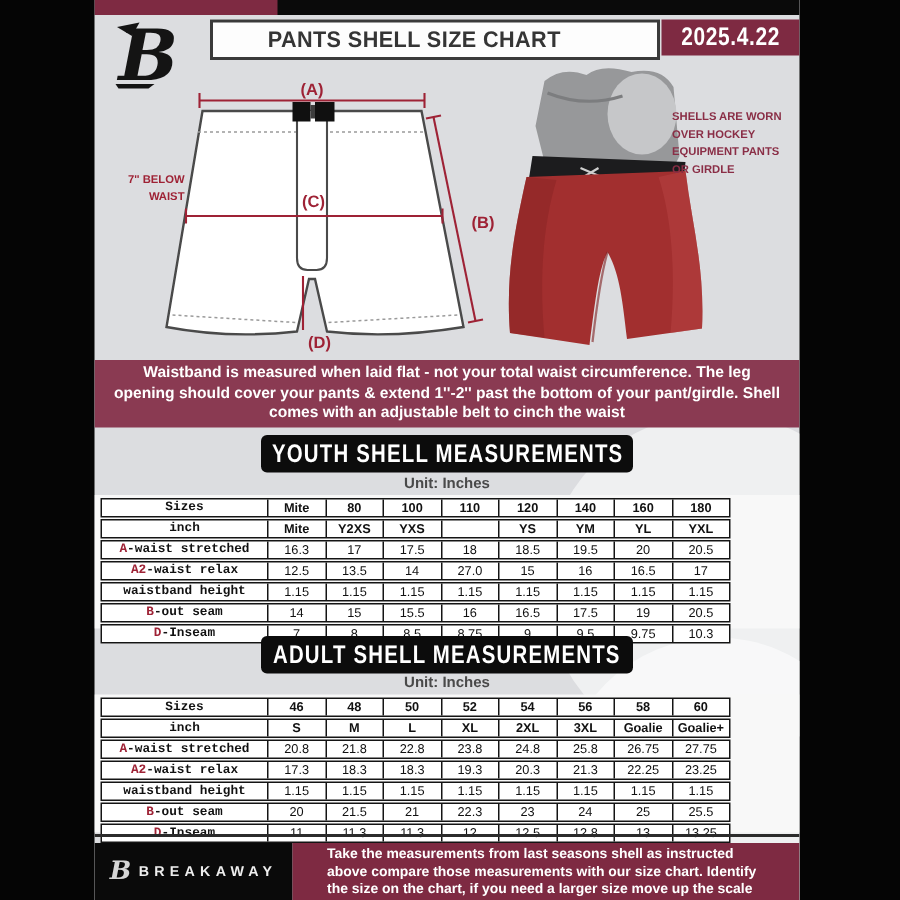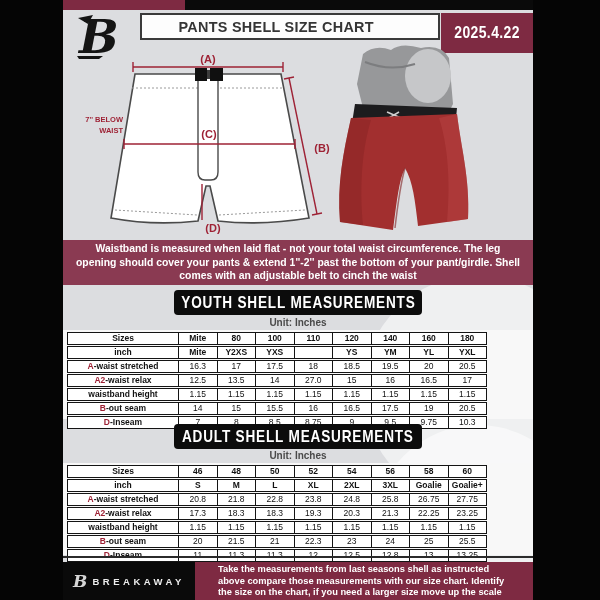--- a/index.html
+++ b/index.html
@@ -9,21 +9,21 @@
   .wm{position:absolute;border-radius:50%;background:rgba(255,255,255,.55);}
   
   .topstrip{position:absolute;left:0;top:0;width:470px;height:10px;background:#0a0a0a;}
   .topstrip .maroon-seg{position:absolute;left:0;top:0;width:122px;height:10px;background:#7e2a42;}
   
   .logo{position:absolute;left:6px;top:12px;width:62px;height:48px;}
   .titlebox{position:absolute;left:77px;top:13px;width:300px;height:27px;background:#fdfdfd;
             border:2px solid #3a3a3a;box-sizing:border-box;display:flex;align-items:center;padding-left:23px;}
   .titlebox span{padding-left:14px;font-size:15px;font-weight:bold;color:#353535;letter-spacing:.3px;
                  display:inline-block;transform:scaleX(.96);transform-origin:left center;white-space:nowrap;}
-  .datebox{position:absolute;left:378px;top:13px;width:92px;height:40px;background:#7e2a42;
+  .datebox{position:absolute;left:378px;top:13px;width:92px;height:24px;background:#7e2a42;
            display:flex;align-items:center;justify-content:center;}
   .datebox span{color:#fff;font-weight:bold;font-size:17px;display:inline-block;
                 transform:scaleX(.82);letter-spacing:.5px;}
   
   .pants-svg{position:absolute;left:38px;top:52px;}
   .waist-note{position:absolute;left:8px;top:114px;width:52px;text-align:right;
               font-size:7.5px;font-weight:bold;color:#9e2235;line-height:1.5;}
   .photo-svg{position:absolute;left:272px;top:42px;}
   .photo-caption{position:absolute;left:385px;top:72px;width:82px;font-size:7.5px;font-weight:bold;
                  color:#8a2e46;line-height:1.55;text-transform:uppercase;}
@@ -37,21 +37,21 @@
   .blackbox span{color:#fff;font-weight:bold;font-size:17px;letter-spacing:1px;display:inline-block;
                  transform:scaleX(.8);white-space:nowrap;}
   .unit{position:absolute;left:0;width:470px;text-align:center;font-size:10px;color:#4a4a4a;font-weight:600;}
   
   .panel{position:absolute;left:0;width:470px;background:#f8f8f8;}
   .sizetable{position:absolute;left:4px;top:2px;width:420px;}
   .trow{display:flex;height:10.5px;margin-bottom:1.5px;border:1px solid #141414;background:#fff;}
   .tcell{flex:1 1 0;display:flex;align-items:center;justify-content:center;
          font-size:8.5px;color:#111;border-left:1px solid #141414;overflow:hidden;white-space:nowrap;}
   .tcell:first-child{border-left:none;}
-  .tcell.label{flex:0 0 110px;font-weight:bold;}
+  .tcell.label{flex:0 0 110px;font-weight:bold;font-family:Liberation Mono, monospace;}
   .thead .tcell{font-weight:bold;}
   .pfx{color:#9e2235;font-weight:bold;}
   
   .divider{position:absolute;left:0;top:556px;width:470px;height:2px;background:#2b2b2b;}
   .footer-black{position:absolute;left:0;top:562px;width:132px;height:38px;background:#0a0a0a;
                 display:flex;align-items:center;justify-content:center;gap:5px;}
   .footer-brand{color:#eee;font-size:9.5px;font-weight:bold;letter-spacing:3.5px;}
   .footer-b{color:#d6d6d6;font-family:"DejaVu Serif","Liberation Serif",serif;
             font-weight:bold;font-style:italic;font-size:17px;}
   .footer-maroon{position:absolute;left:132px;top:562px;width:338px;height:38px;background:#7e2a42;
@@ -121,20 +121,21 @@
       <ellipse cx="93" cy="34" rx="23" ry="27" fill="#c6c7c9"></ellipse>
       <path d="M30 20 Q55 30 80 22" stroke="#7c7d7f" stroke-width="2" fill="none"></path>
       <path d="M20 62 L122 66 L120 86 L17 81 Z" fill="#1c1c1e"></path>
       <line x1="52" y1="70" x2="66" y2="76" stroke="#cfcfcf" stroke-width="1.5"></line>
       <line x1="54" y1="76" x2="64" y2="70" stroke="#cfcfcf" stroke-width="1.5"></line>
       <path d="M16 76 C8 112 2 142 5 180 L58 188 C62 158 64 138 70 126 C78 140 80 158 83 184 L133 177 C135 136 126 106 122 72 Z" fill="#a22f2f"></path>
       <path d="M16 76 C8 112 2 142 5 180 L28 183 C24 140 28 104 36 78 Z" fill="#8a2424" opacity="0.55"></path>
       <path d="M122 72 C126 106 135 136 133 177 L112 180 C116 136 112 100 104 76 Z" fill="#b84343" opacity="0.5"></path>
       <path d="M70 126 C66 140 63 160 60 186" stroke="#7e1f1f" stroke-width="1.5" fill="none" opacity="0.6"></path>
     </svg>
+    <div class="photo-caption">SHELLS ARE WORN OVER HOCKEY EQUIPMENT PANTS OR GIRDLE</div>
 
     <div class="notice">
       <span>Waistband is measured when laid flat - not your total waist circumference. The leg opening should cover your pants &amp; extend 1''-2'' past the bottom of your pant/girdle. Shell comes with an adjustable belt to cinch the waist</span>
     </div>
 
     <div class="blackbox" style="top:290px;">
       <span>YOUTH SHELL MEASUREMENTS</span>
     </div>
     <div class="unit" style="top:317px;">Unit: Inches</div>
     <div class="panel" style="top:330px;height:89px;">

